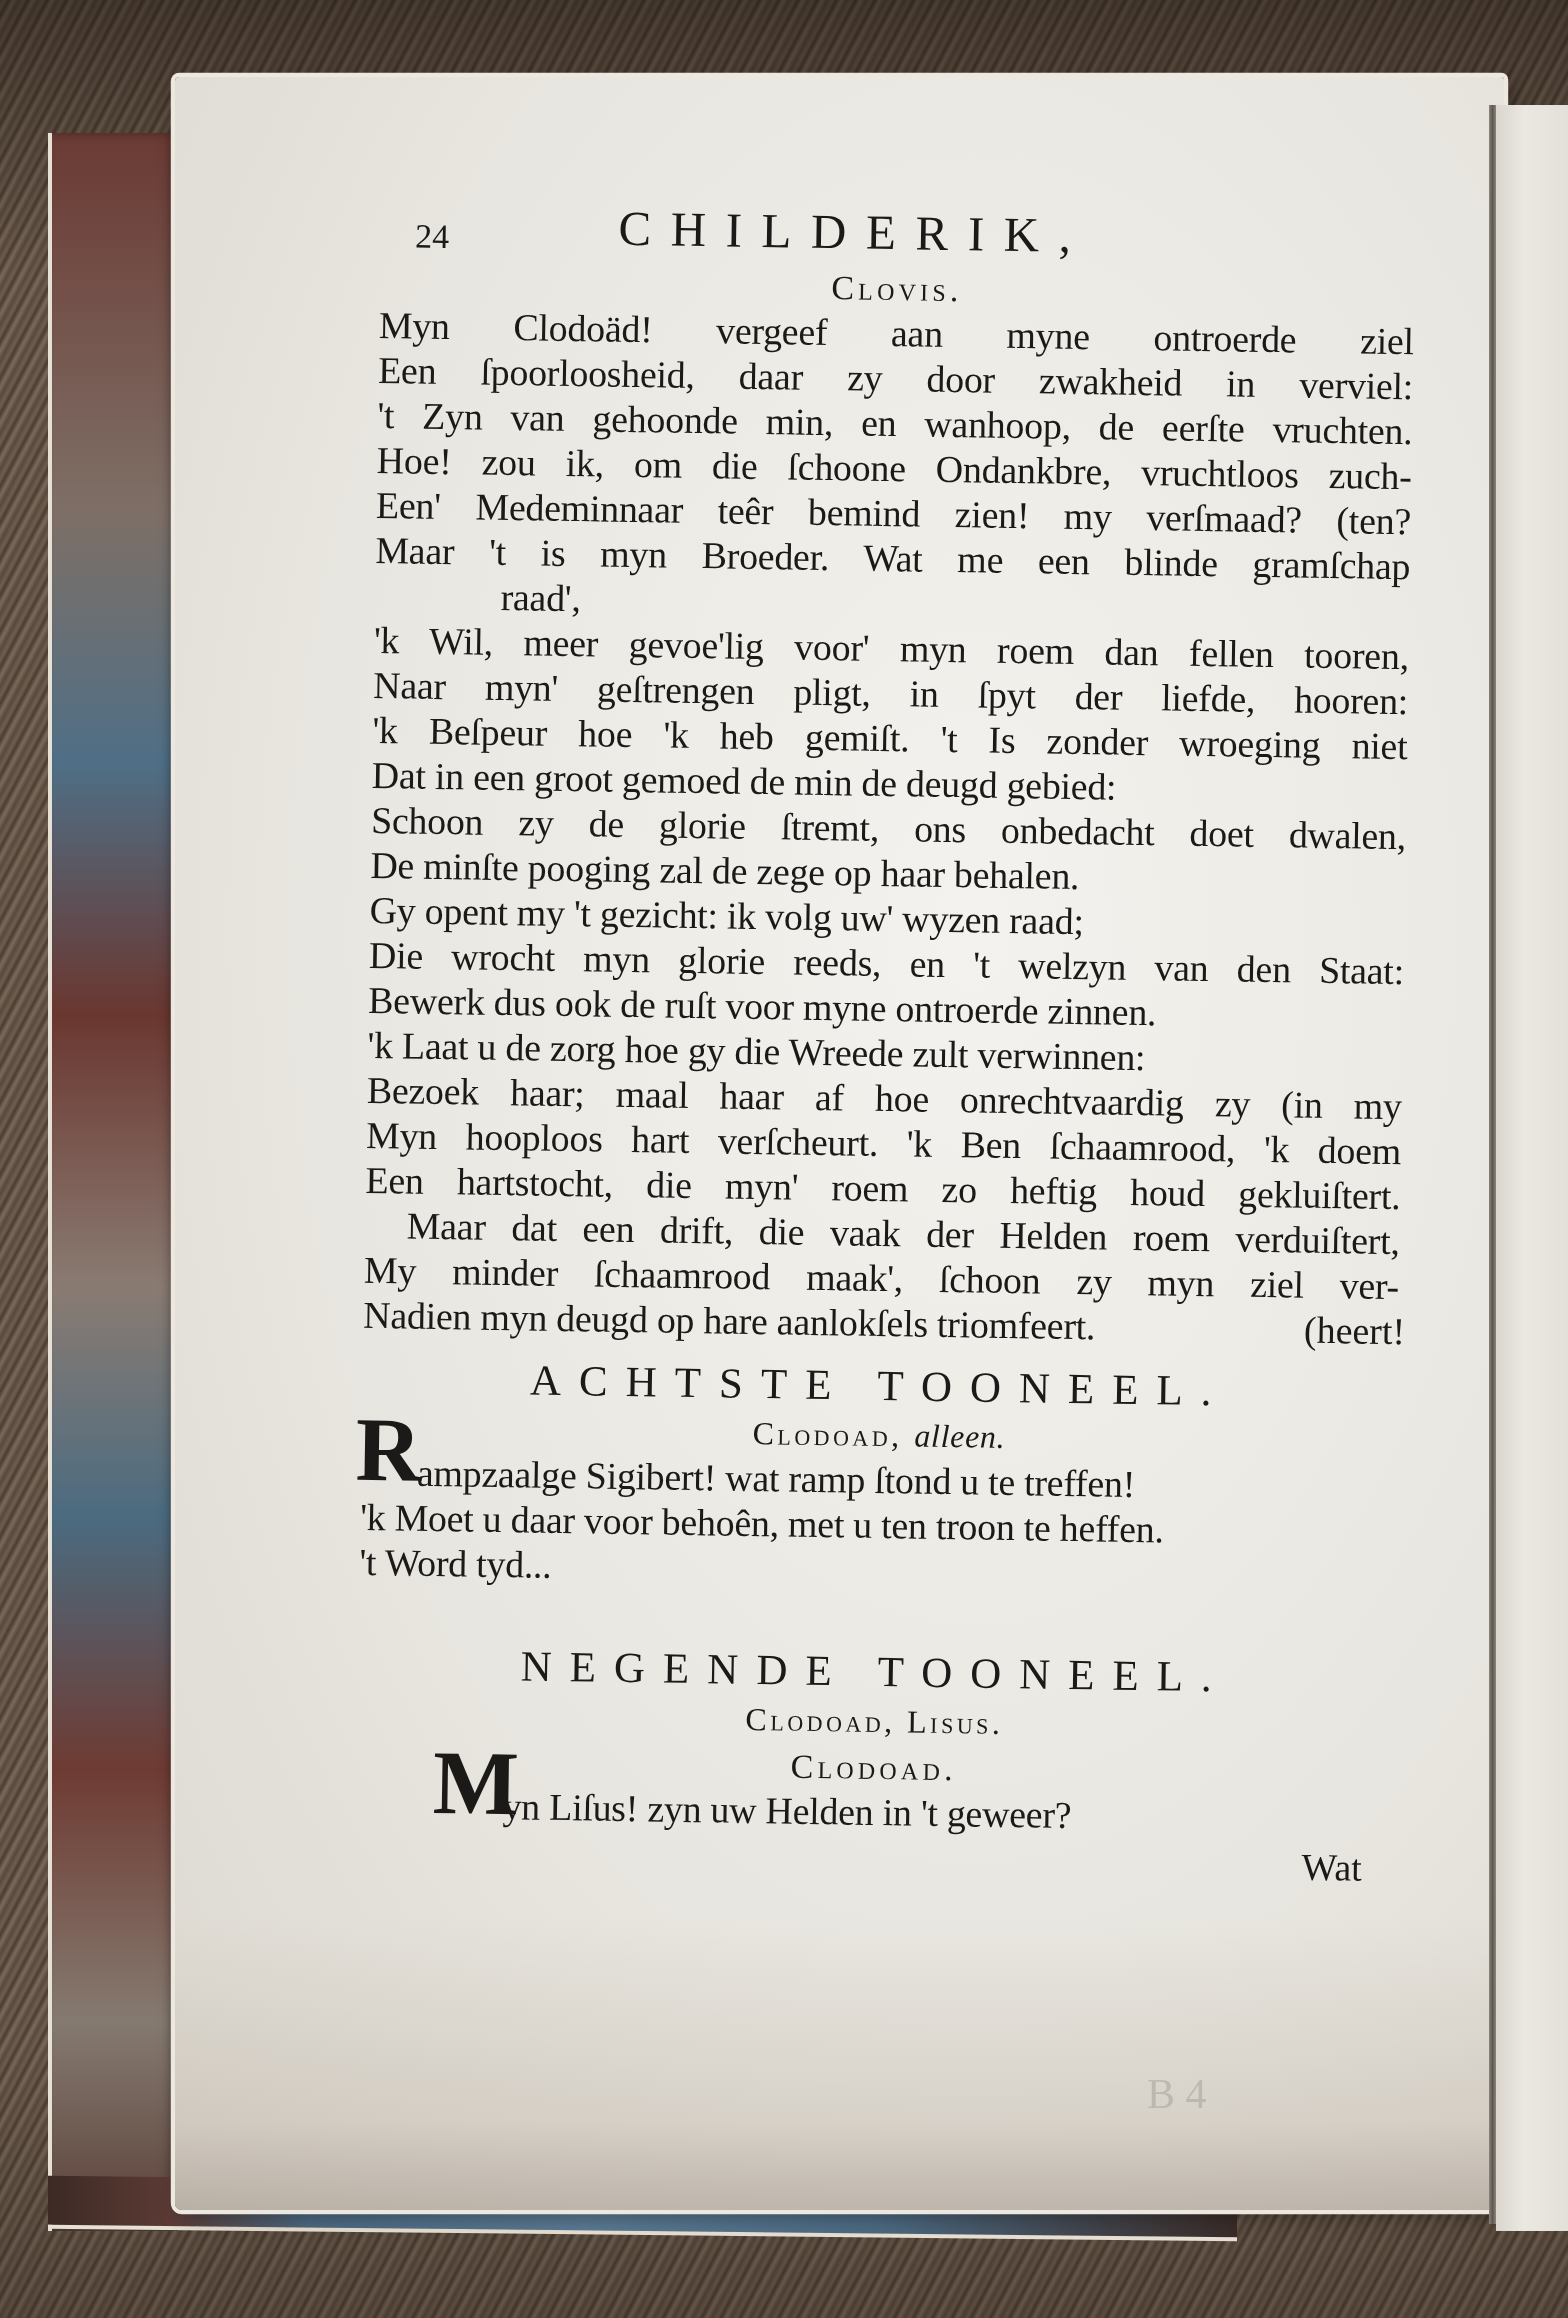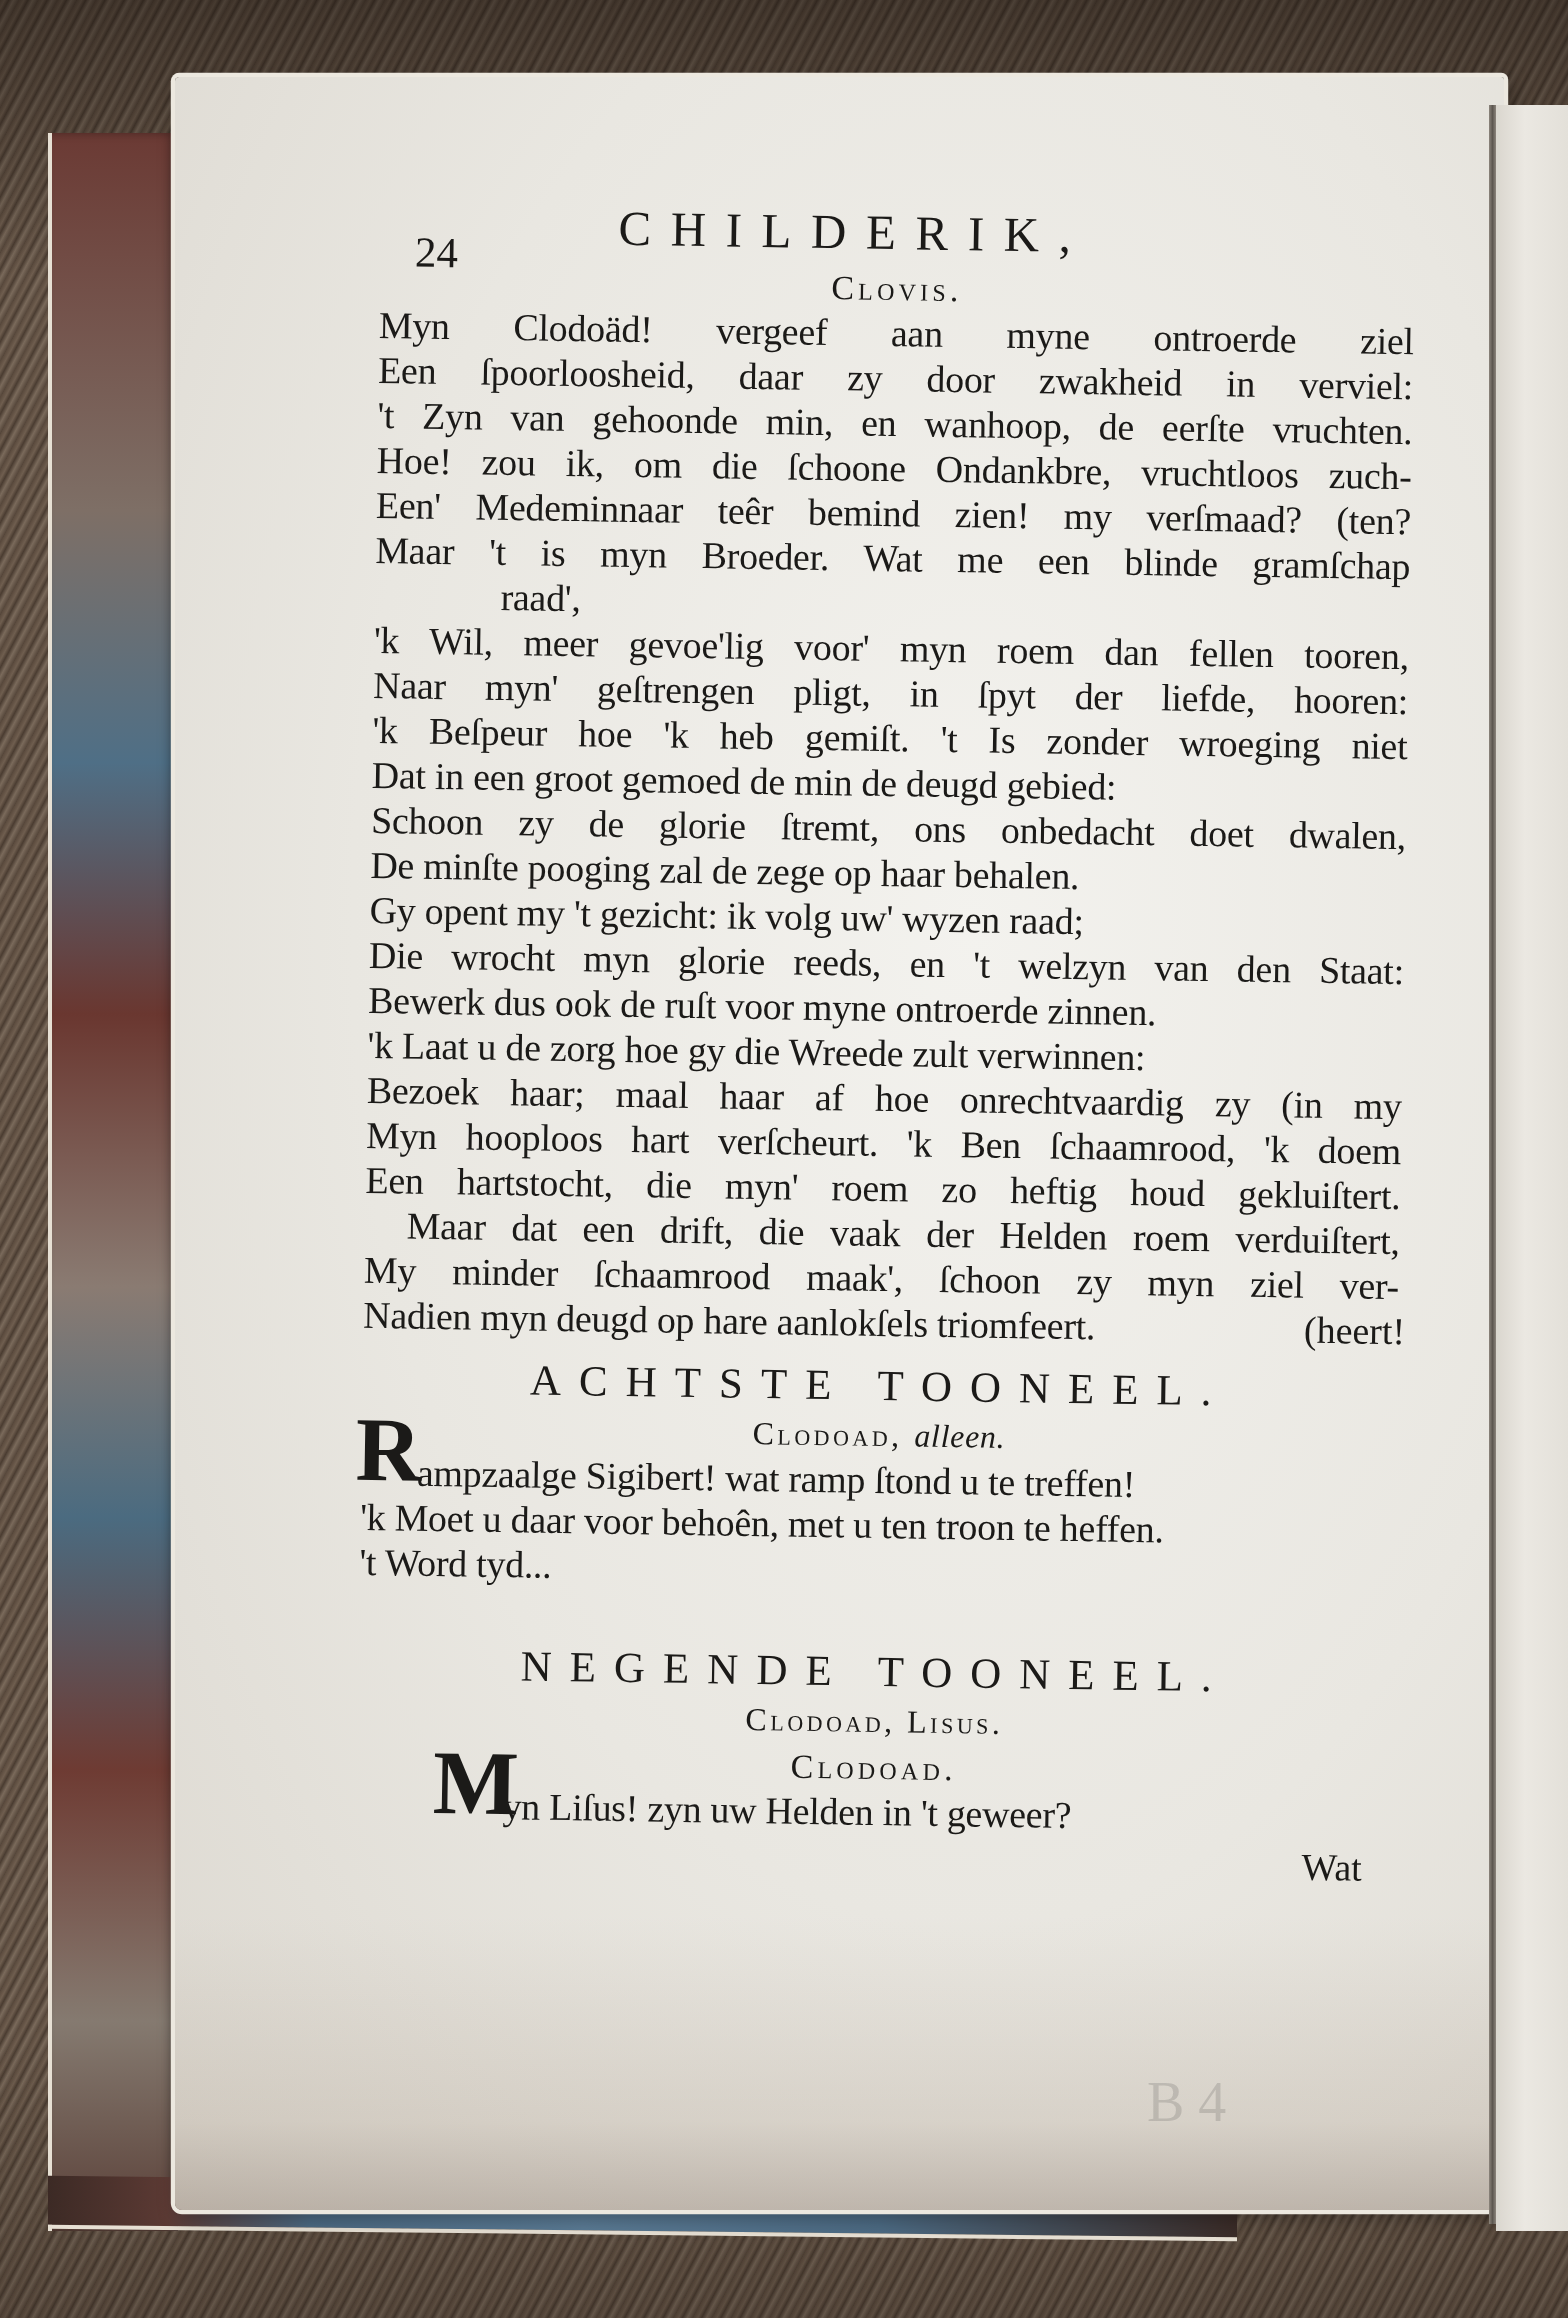--- a/index.html
+++ b/index.html
@@ -50,21 +50,21 @@
   .text-block {
     position:absolute; left:381px; top:189px; width:1035px;
     color:#1b1a18;
     transform: rotate(0.9deg);
     transform-origin: left top;
   }
   .running-head {
     position:relative; height:77px;
   }
   .page-number {
-    position:absolute; left:35px; top:38px; font-size:43px;
+    position:absolute; left:35px; top:28px; font-size:34px;
   }
   .running-title {
     position:absolute; left:238px; top:7px; font-size:49px; letter-spacing:19.6px;
   }
   .speaker {
     text-align:center; font-size:34px; letter-spacing:4.2px; font-variant: small-caps;
     margin: -4.2px 0 2.8px 0;
   }
   .verse {
     font-size:38px; line-height:45px; white-space:nowrap; margin:0;
@@ -83,21 +83,21 @@
   }
   .scene-cast em { font-style:italic; letter-spacing:0.7px; font-variant:normal; }
   .drop-line { position:relative; }
   .drop-cap {
     position:absolute; left:-5.6px; top:-46px; font-size:91px; line-height:91px; font-weight:bold;
   }
   .after-drop { padding-left:56px; }
   .spacer { height:38px; }
   .catchword { text-align:right; font-size:38px; padding-right:28px; margin-top:2.8px; }
   .signature-ghost {
-    position:absolute; left:1147px; top:2070px; font-size:56px; color:rgba(60,60,60,0.18);
+    position:absolute; left:1147px; top:2070px; font-size:42px; color:rgba(60,60,60,0.18);
   }
 </style>
 </head>
 <body>
 
 <div class="wood-shade"></div>
 <div class="binding"></div>
 <div class="binding-bottom"></div>
 <div class="page"></div>
 <div class="gutter"></div>

